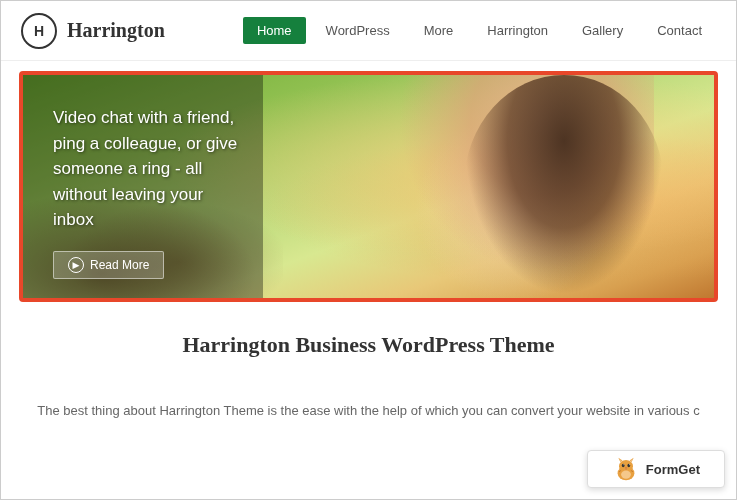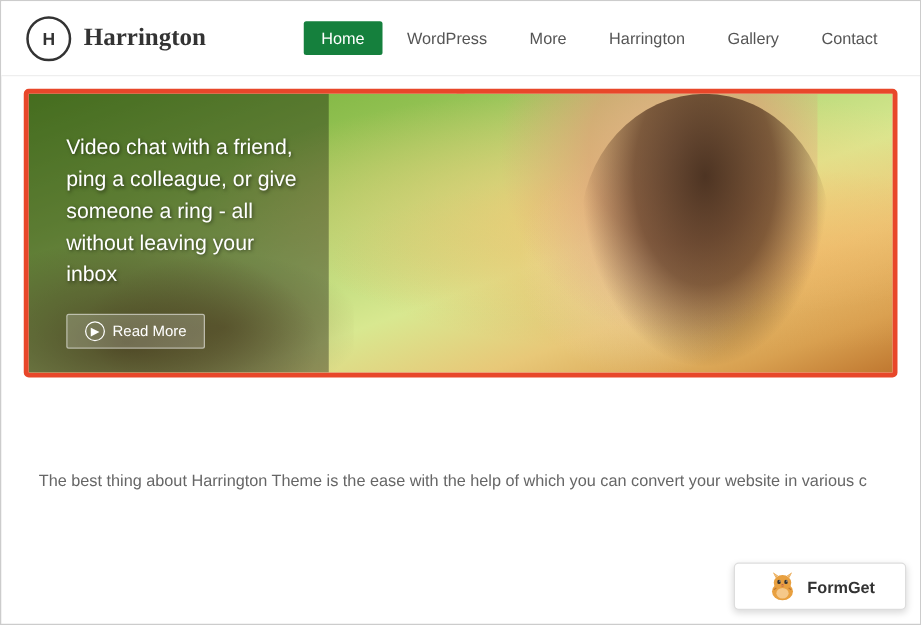--- a/index.html
+++ b/index.html
@@ -199,21 +199,21 @@
       font-family: 'Georgia', serif;
       color: #333;
       margin-bottom: 10px;
     }
 
     .content-desc {
       font-size: 13px;
       color: #666;
       font-family: Arial, sans-serif;
       line-height: 1.6;
-      text-align: left;
+      text-align: center;
       margin-top: 43px;
     }
 
     
     .formget-badge {
       position: fixed;
       bottom: 12px;
       right: 12px;
       display: flex;
       align-items: center;
@@ -291,20 +291,21 @@
         <p class="hero-title">Video chat with a friend, ping a colleague, or give someone a ring - all without leaving your inbox</p>
         <div class="hero-btn">
           <div class="hero-btn-icon">▶</div>
           <span>Read More</span>
         </div>
       </div>
     </div>
   </div>
 
   <div class="content">
+    <h2 class="content-title">Harrington Business WordPress Theme</h2>
     <p class="content-desc">The best thing about Harrington Theme is the ease with the help of which you can convert your website in various c</p>
   </div>
 
 </div>
 
 <div class="formget-badge">
   <div class="formget-mascot">
     
     <svg viewBox="0 0 40 40" xmlns="http://www.w3.org/2000/svg">
 

